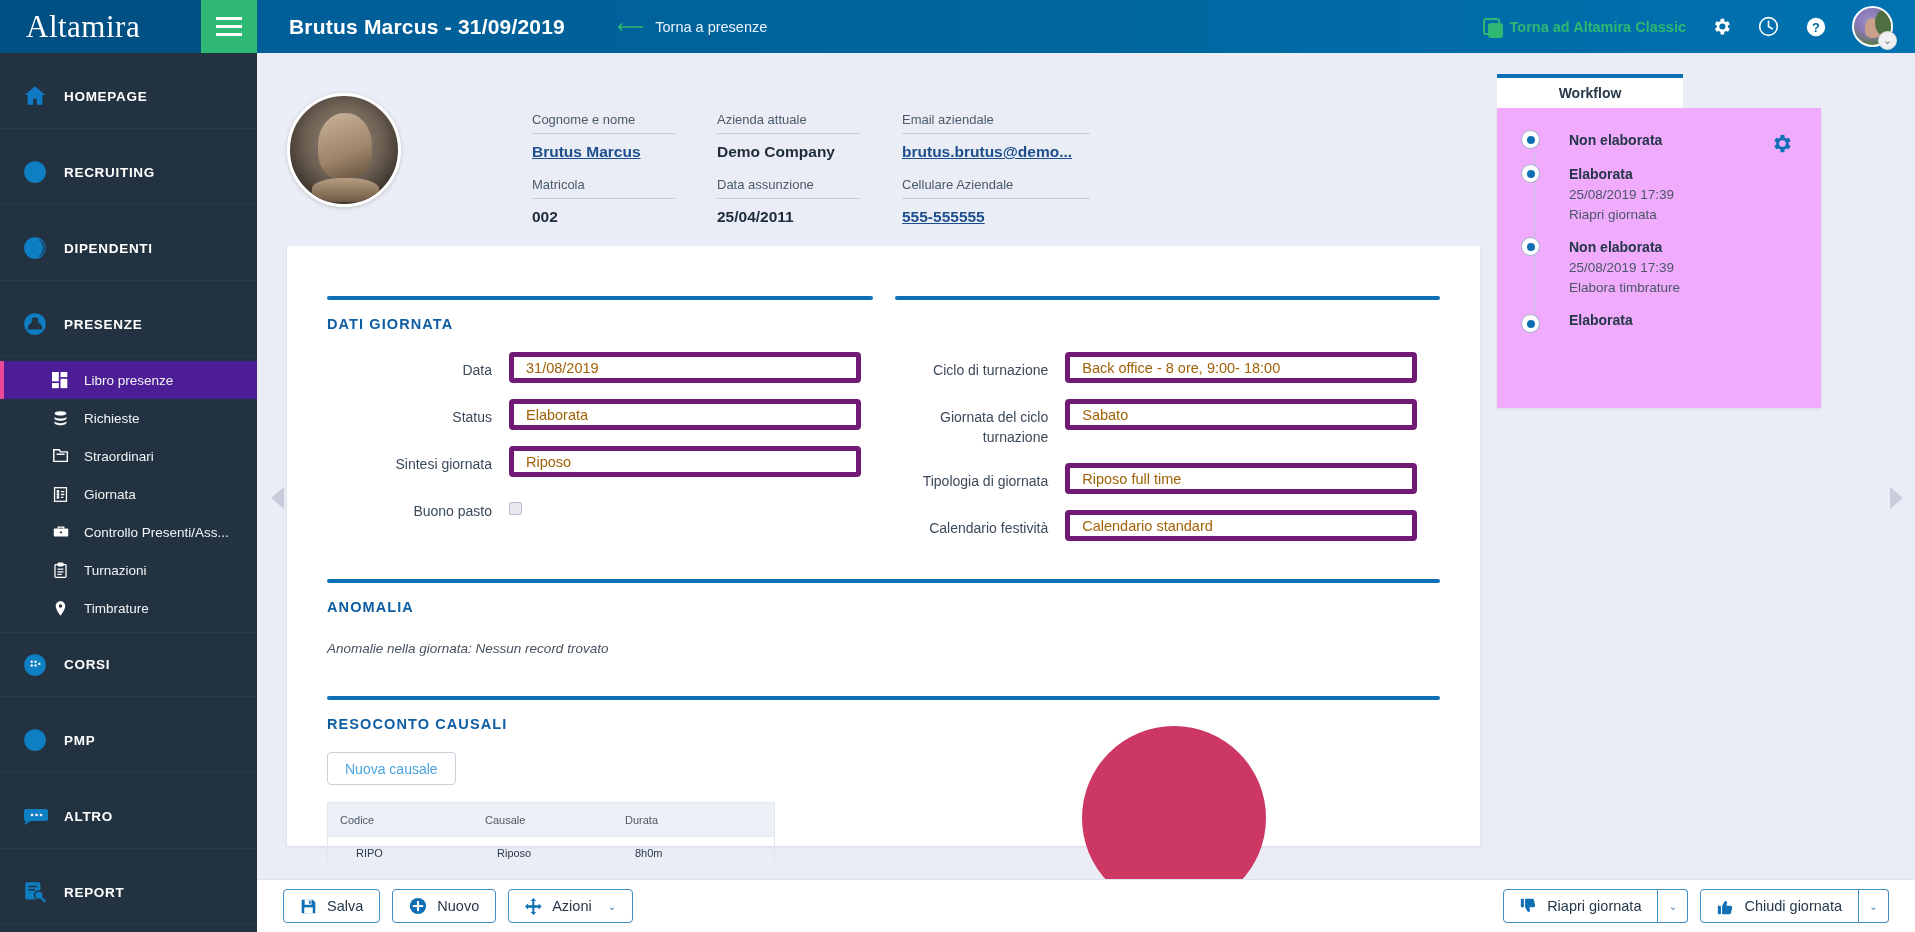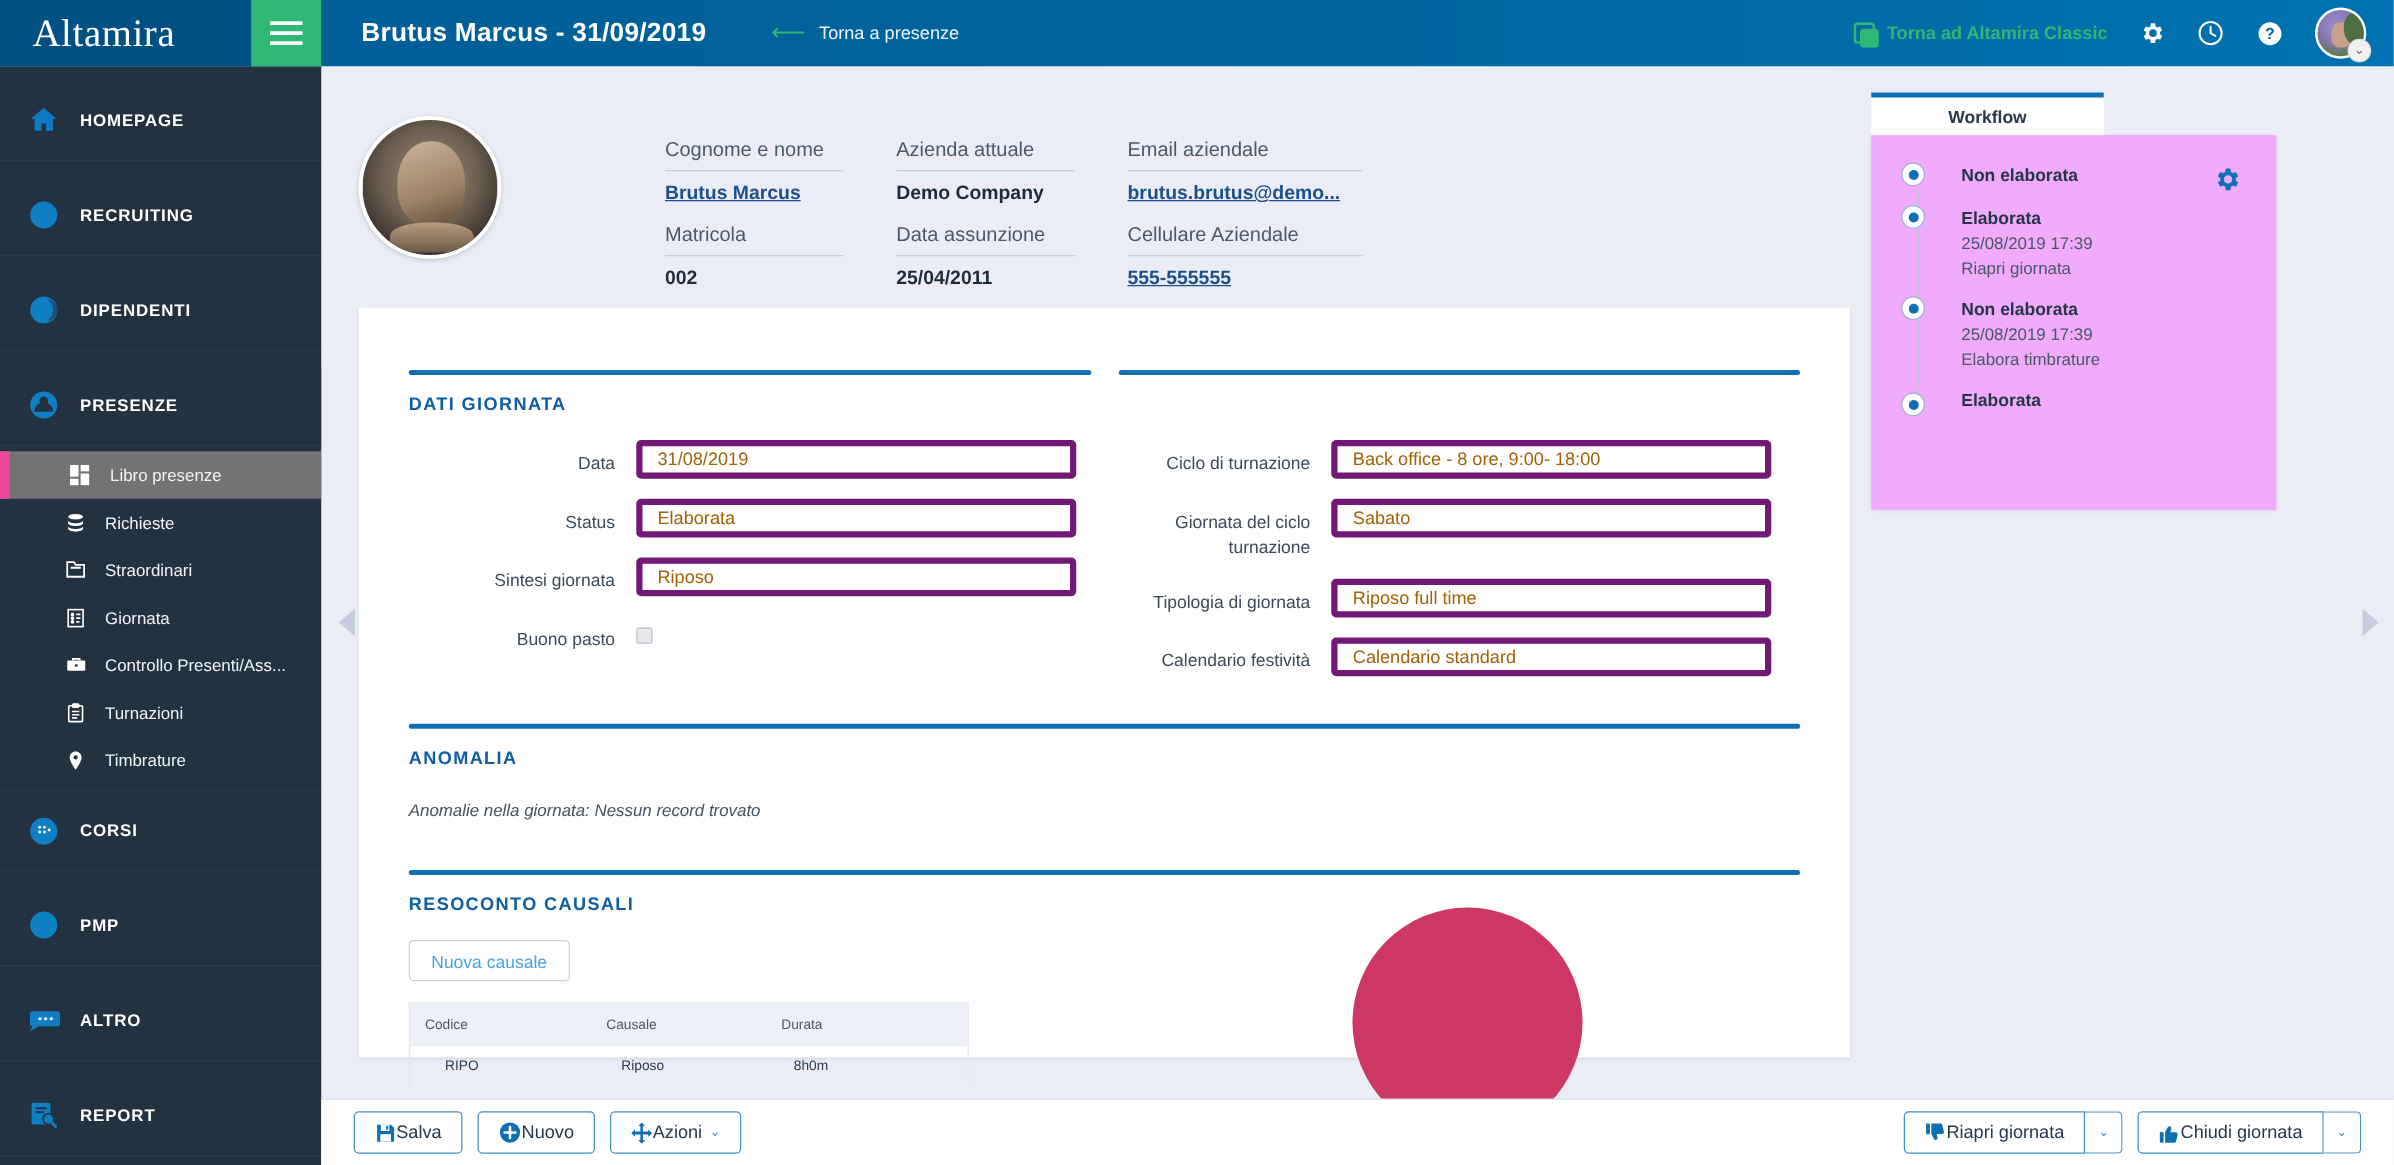--- a/index.html
+++ b/index.html
@@ -84,21 +84,21 @@
     border-bottom: 1px solid #2c3c4b; cursor: pointer; margin-top: 11px;
   }
   .nav-item.active-group { background: #233240; }
   .nav-ico { width: 42px; display:flex; align-items:center; }
   .nav-label {
     color: #fff; font-size: 13.5px; font-weight: bold; letter-spacing: .7px;
   }
   .sub-item {
     display:flex; align-items:center; height: 38px; padding-left: 52px; cursor:pointer;
   }
-  .sub-item.selected { background: #737373; border-left: 8px solid #ec4899; padding-left: 48px; }
+  .sub-item.selected { background: #4c1d95; border-left: 4px solid #ec4899; padding-left: 48px; }
   .sub-ico { width: 32px; display:flex; align-items:center; color:#fff; }
   .sub-label { color:#f1f4f6; font-size:13.5px; }
 
   
   .main {
     position: absolute; top: 53px; left: 257px; width: 1658px; height: 879px;
     background: #eaedf6; overflow: hidden;
   }
 
   
@@ -119,21 +119,21 @@
   }
   .emp-photo::after {
     content:""; position:absolute; left:20%; bottom:2%; width:62%; height:22%;
     background:linear-gradient(180deg,#b79d81,#6d5a45);
     border-radius:45% 45% 10% 10%;
   }
   .emp-fields { display: flex; gap: 0; margin-left: 131px; margin-top: 40px; }
   .emp-col { width: 185px; }
   .emp-cell { margin-bottom: 16px; }
   .emp-lbl {
-    font-size: 16px; color: #4a5a6b; padding-bottom: 6px;
+    font-size: 13px; color: #4a5a6b; padding-bottom: 6px;
     border-bottom: 1px solid #c6cedd; display: block; width: 143px;
   }
   .emp-val {
     font-size: 15.5px; font-weight: bold; color: #1d2b3a;
     padding-top: 9px; display: block; white-space: nowrap;
   }
   .emp-val.link { color: #1c4f8b; text-decoration: underline; cursor: pointer; }
 
   
   .card {
@@ -224,21 +224,21 @@
   .wf-state { font-size: 14px; font-weight: bold; color: #243647; line-height: 1.5; }
   .wf-meta { font-size: 13.5px; color: #4a5766; line-height: 1.45; }
 
   
   .bottombar {
     position: absolute; left: 257px; bottom: 0; width: 1658px; height: 53px;
     background: #fff; border-top: 1px solid #dfe3ec;
     display: flex; align-items: center; padding: 0 26px; z-index: 35;
   }
   .btn {
-    display: inline-flex; align-items: center; height: 34px;
+    display: inline-flex; align-items: center; gap: 10px; height: 34px;
     padding: 0 16px; border: 1px solid #3f8fc9; border-radius: 4px;
     background: #fff; font-size: 14.5px; color: #25384a; cursor: pointer;
     margin-right: 12px; white-space: nowrap;
   }
   .btn .bi { color: #0f6fb5; display: flex; align-items: center; }
   .btn .caret { color: #4b7fae; font-size: 10px; margin-left: 6px; }
   .split {
     display: inline-flex; margin-right: 12px;
   }
   .split .btn { margin-right: 0; border-top-right-radius: 0; border-bottom-right-radius: 0; }

